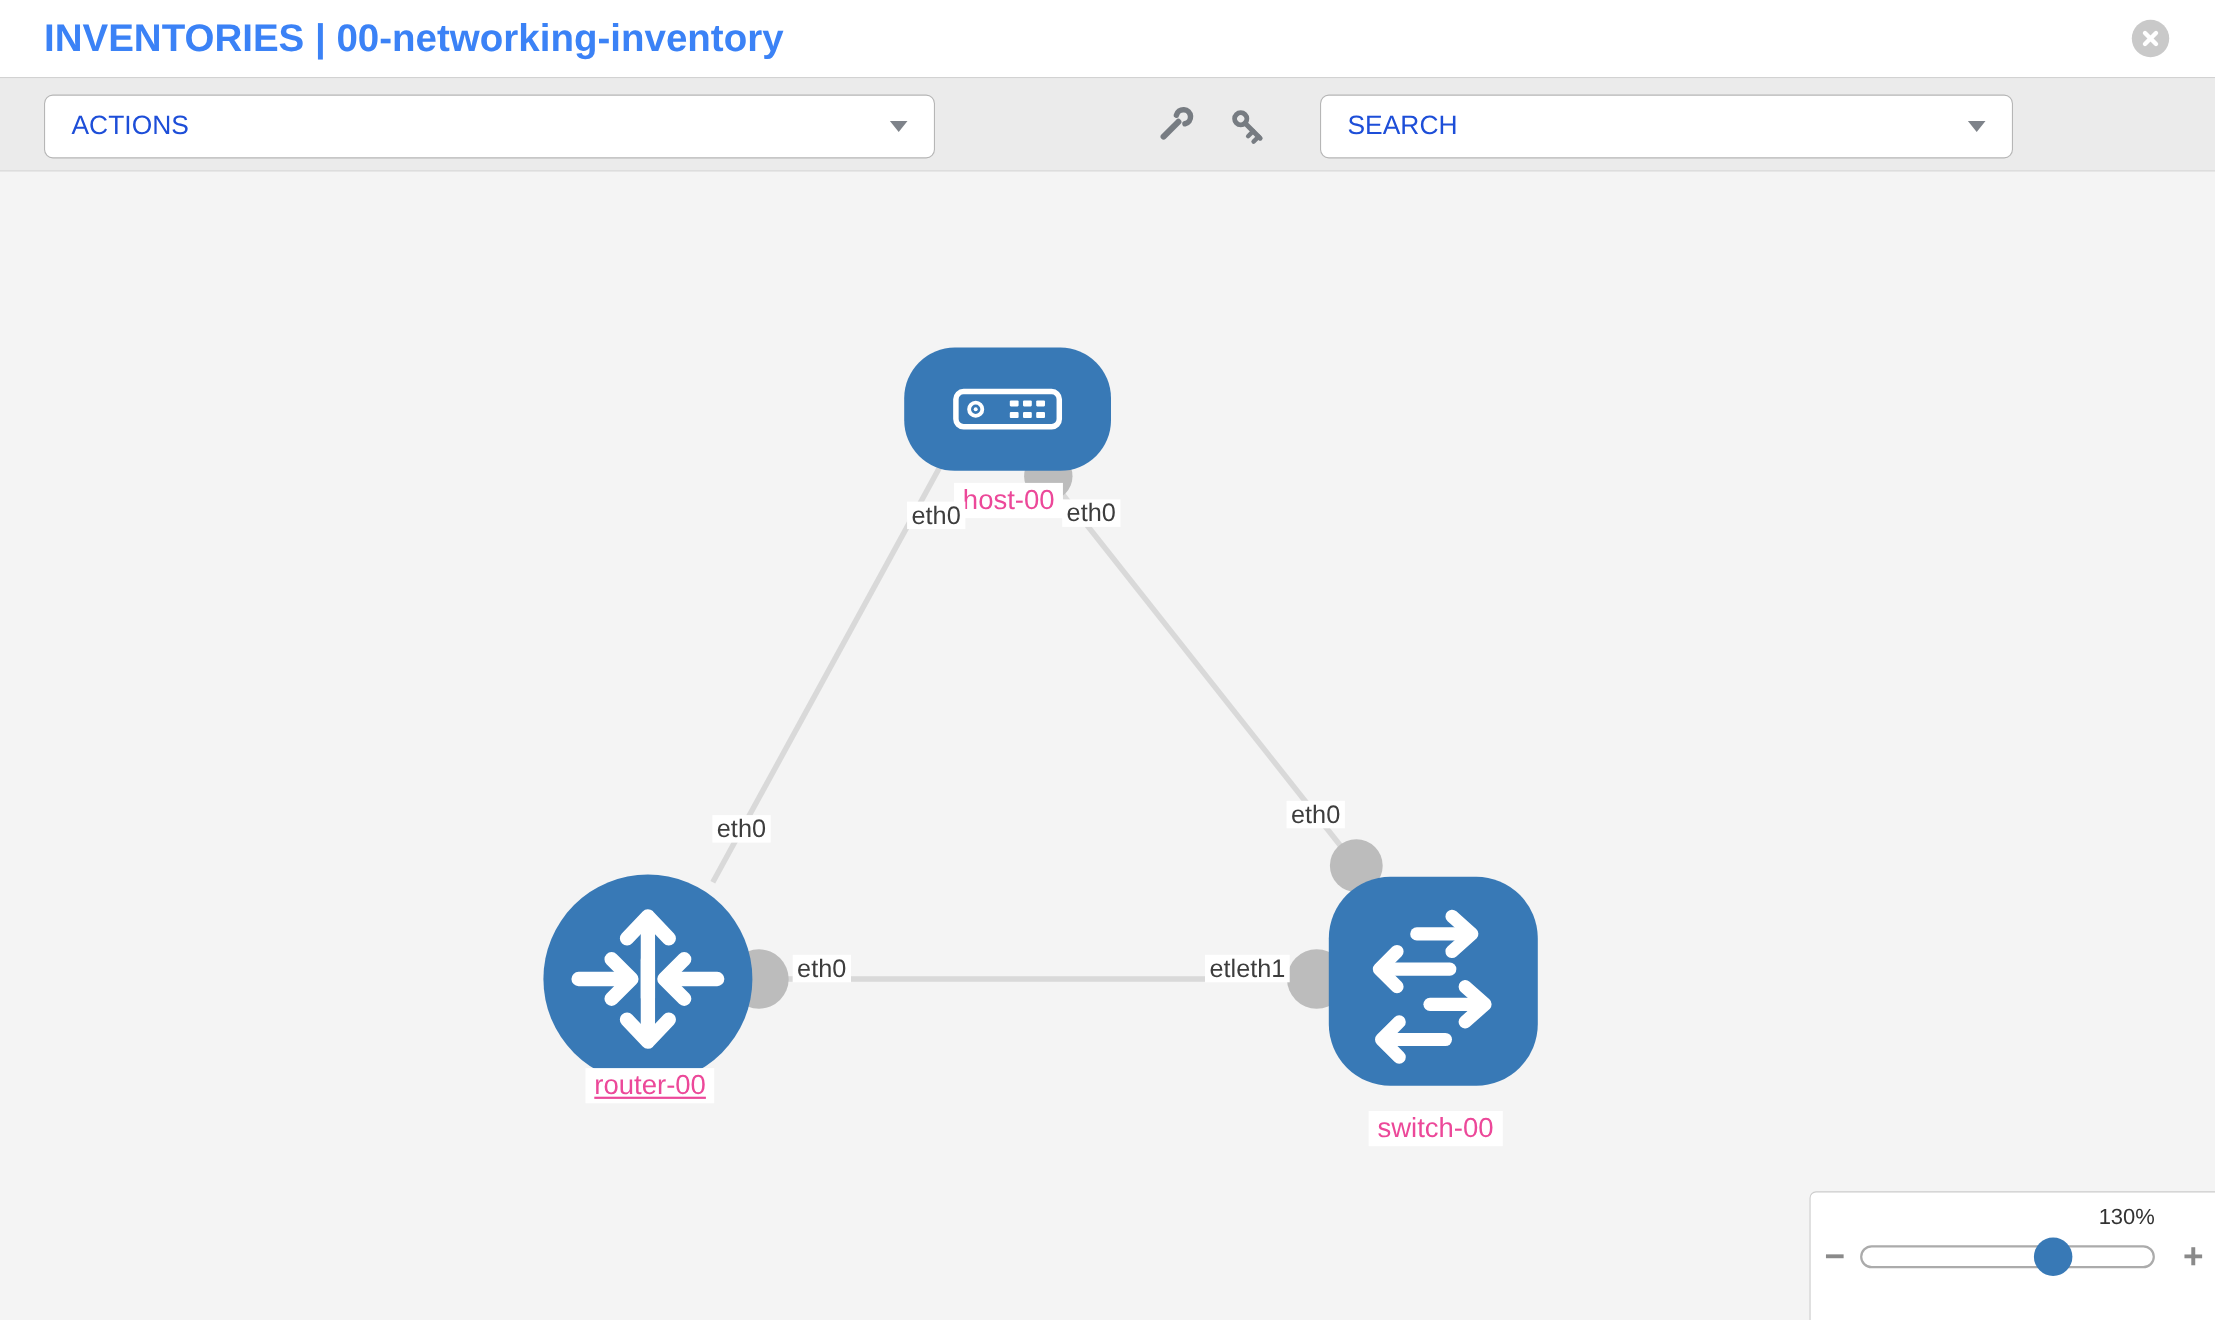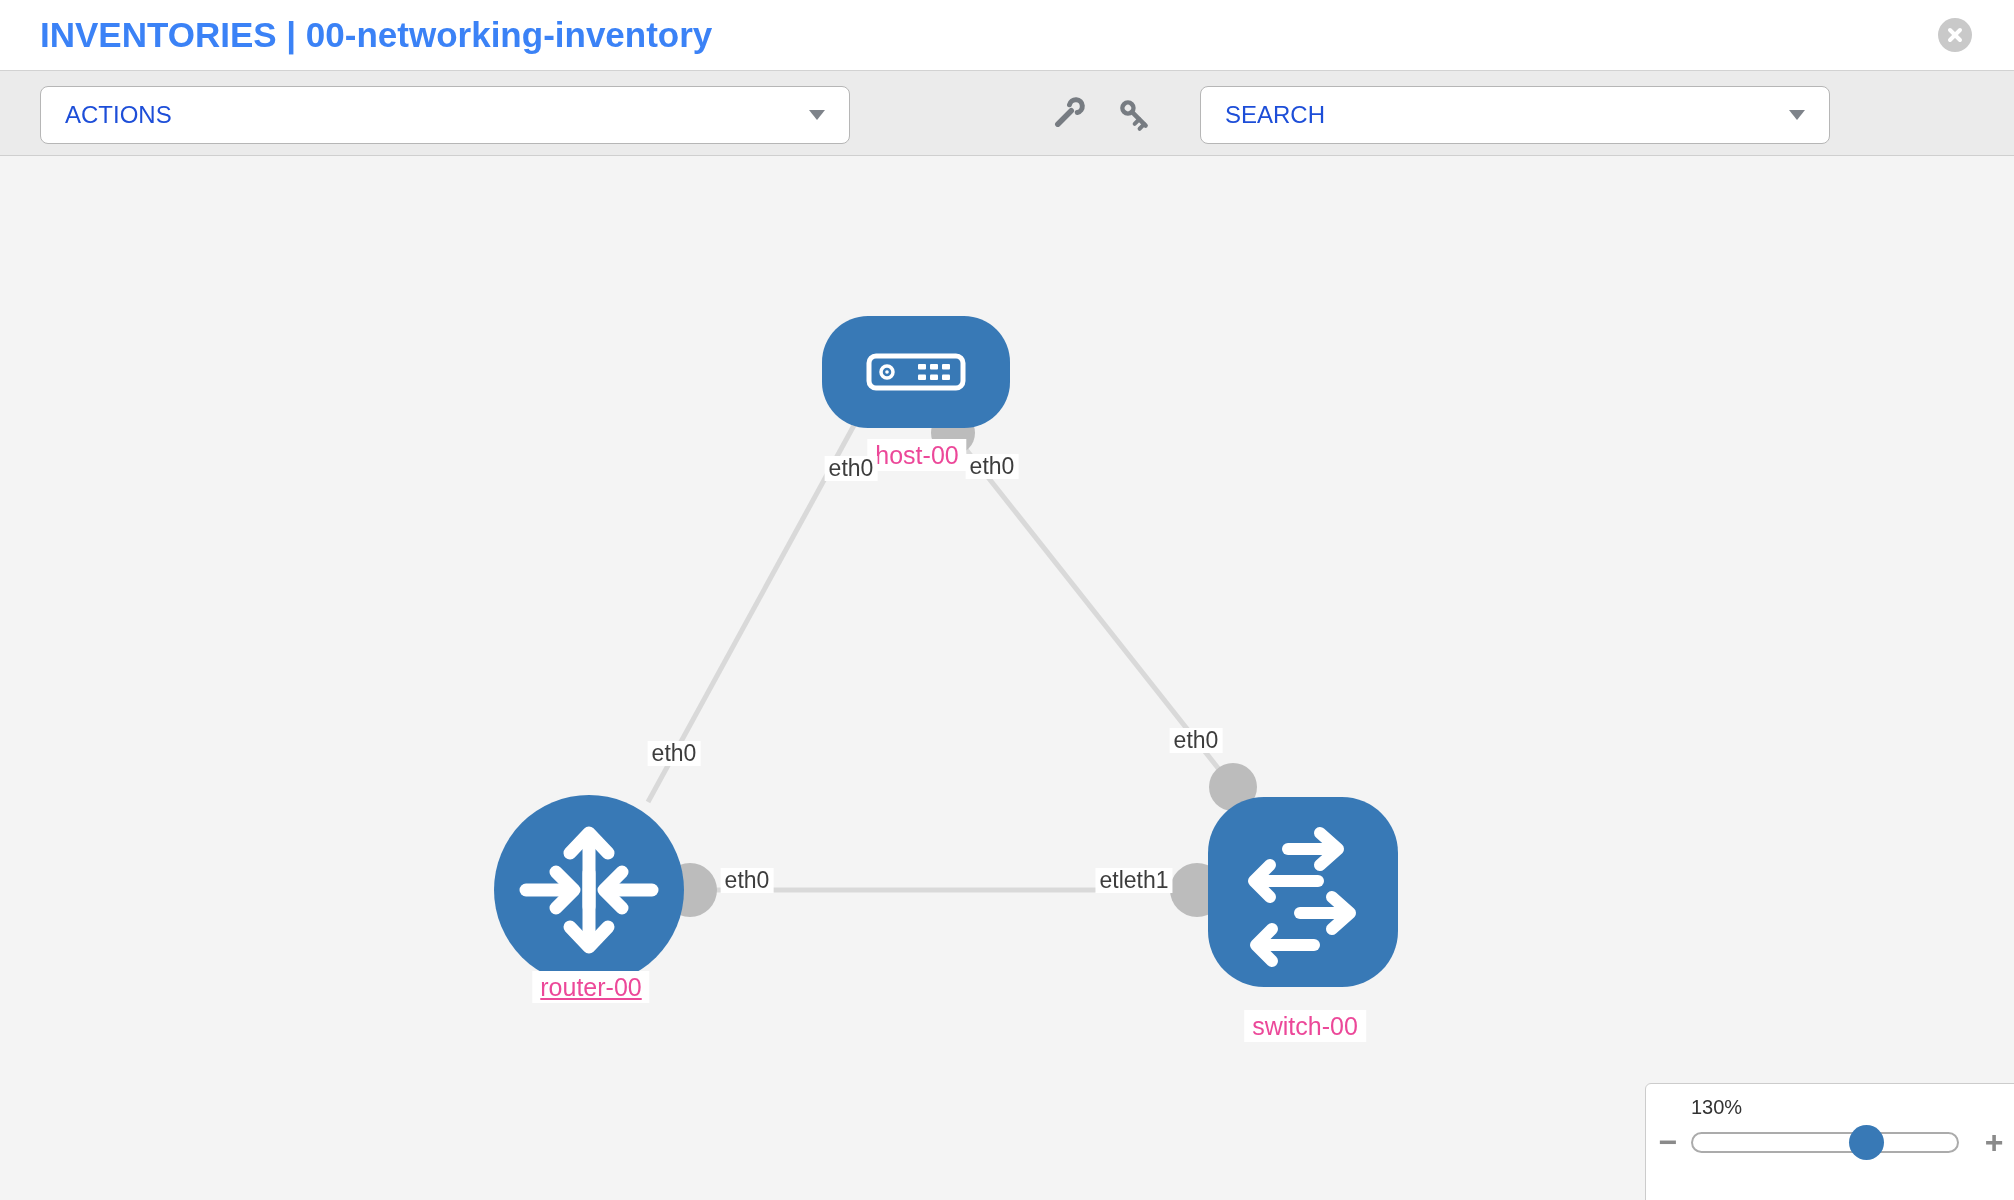--- a/index.html
+++ b/index.html
@@ -50,21 +50,21 @@
   .port-host-left   { left:851px;  top:300px; }
   .port-host-right  { left:992px;  top:298px; }
   .port-router-top  { left:674px;  top:585px; }
   .port-router-right{ left:747px;  top:712px; }
   .port-switch-mid  { left:1134px; top:712px; }
   .port-switch-top  { left:1196px; top:572px; }
 
   
   .zoom-panel { position:absolute; left:1645px; top:927px; width:370px; height:118px; background:#fff;
                 border:1px solid #cccccc; border-radius:6px 0 0 0; }
-  .zoom-level { position:absolute; left:45px; top:12px; width:268px; text-align:left;
+  .zoom-level { position:absolute; left:45px; top:12px; width:268px; text-align:right;
                 font-size:20px; color:#333; }
   .zoom-btn { position:absolute; top:40px; width:36px; height:36px; border:none; background:transparent;
               font-size:32px; font-weight:700; color:#8a8a8a; cursor:pointer; line-height:36px; padding:0; }
   .zoom-minus { left:4px; }
   .zoom-plus  { left:330px; }
   .zoom-track { position:absolute; left:45px; top:48px; width:268px; height:21px; background:#fff;
                 border:2px solid #ababab; border-radius:11px; cursor:pointer; }
   .zoom-thumb { position:absolute; left:156px; top:-9px; width:35px; height:35px; border-radius:50%;
                 background:#3879b6; cursor:grab; }
 </style>

